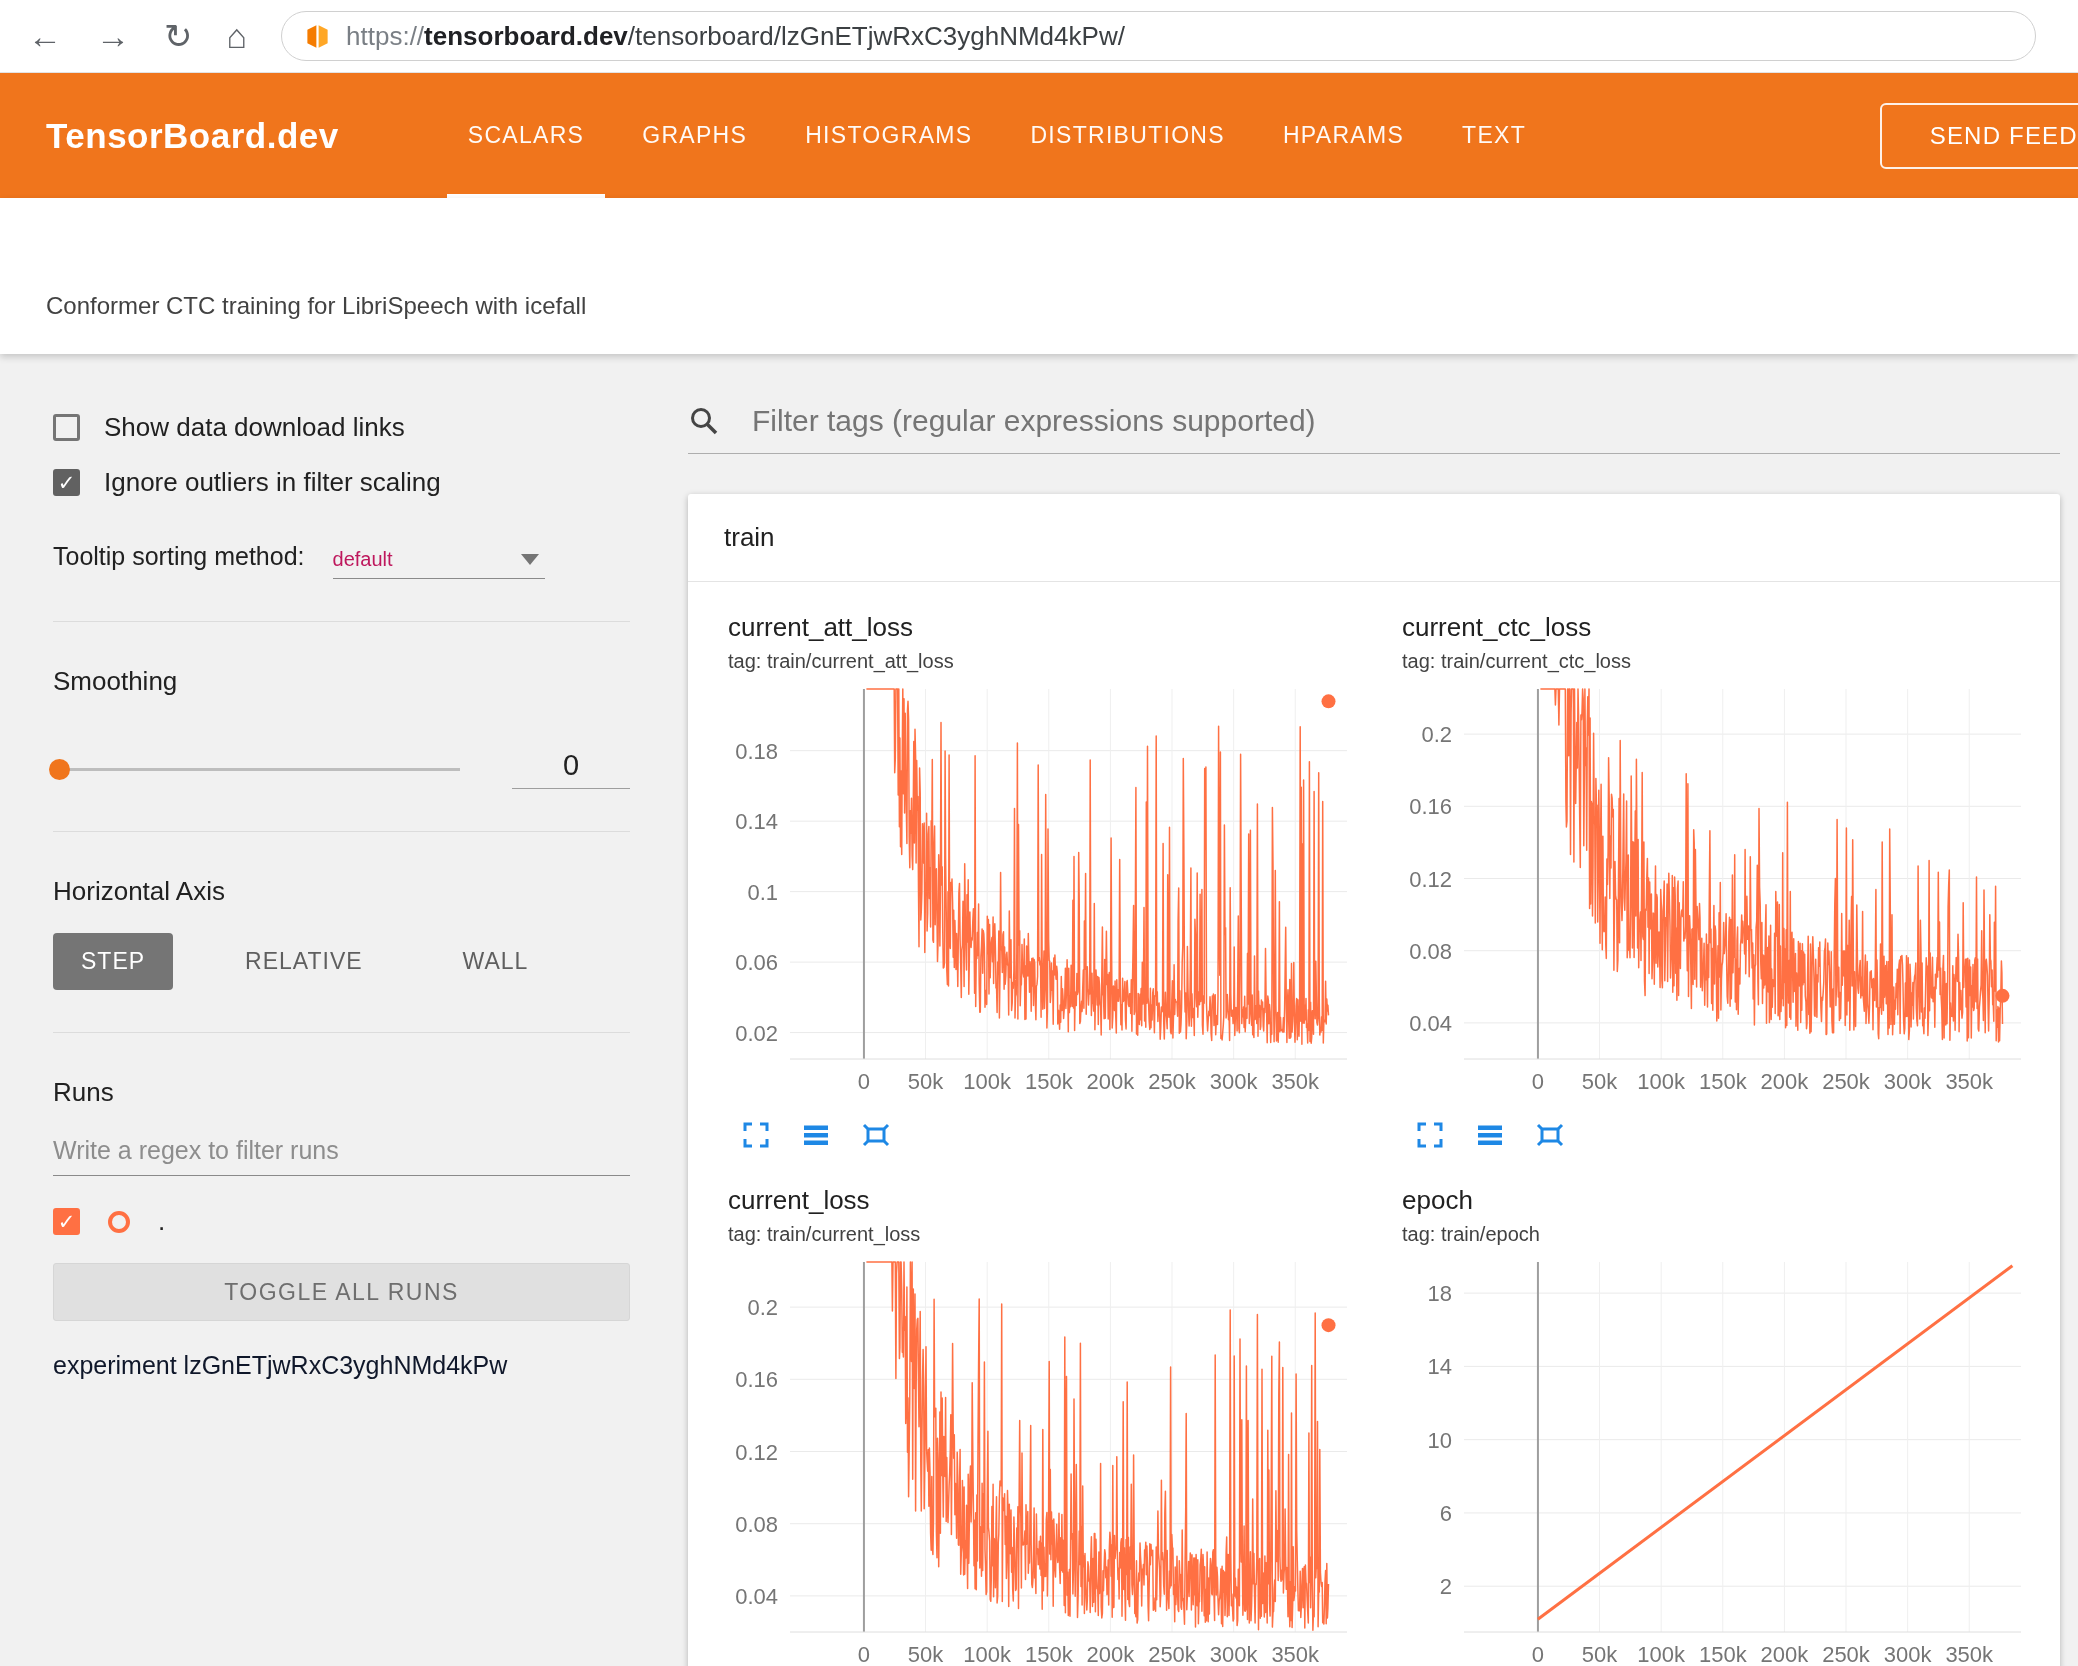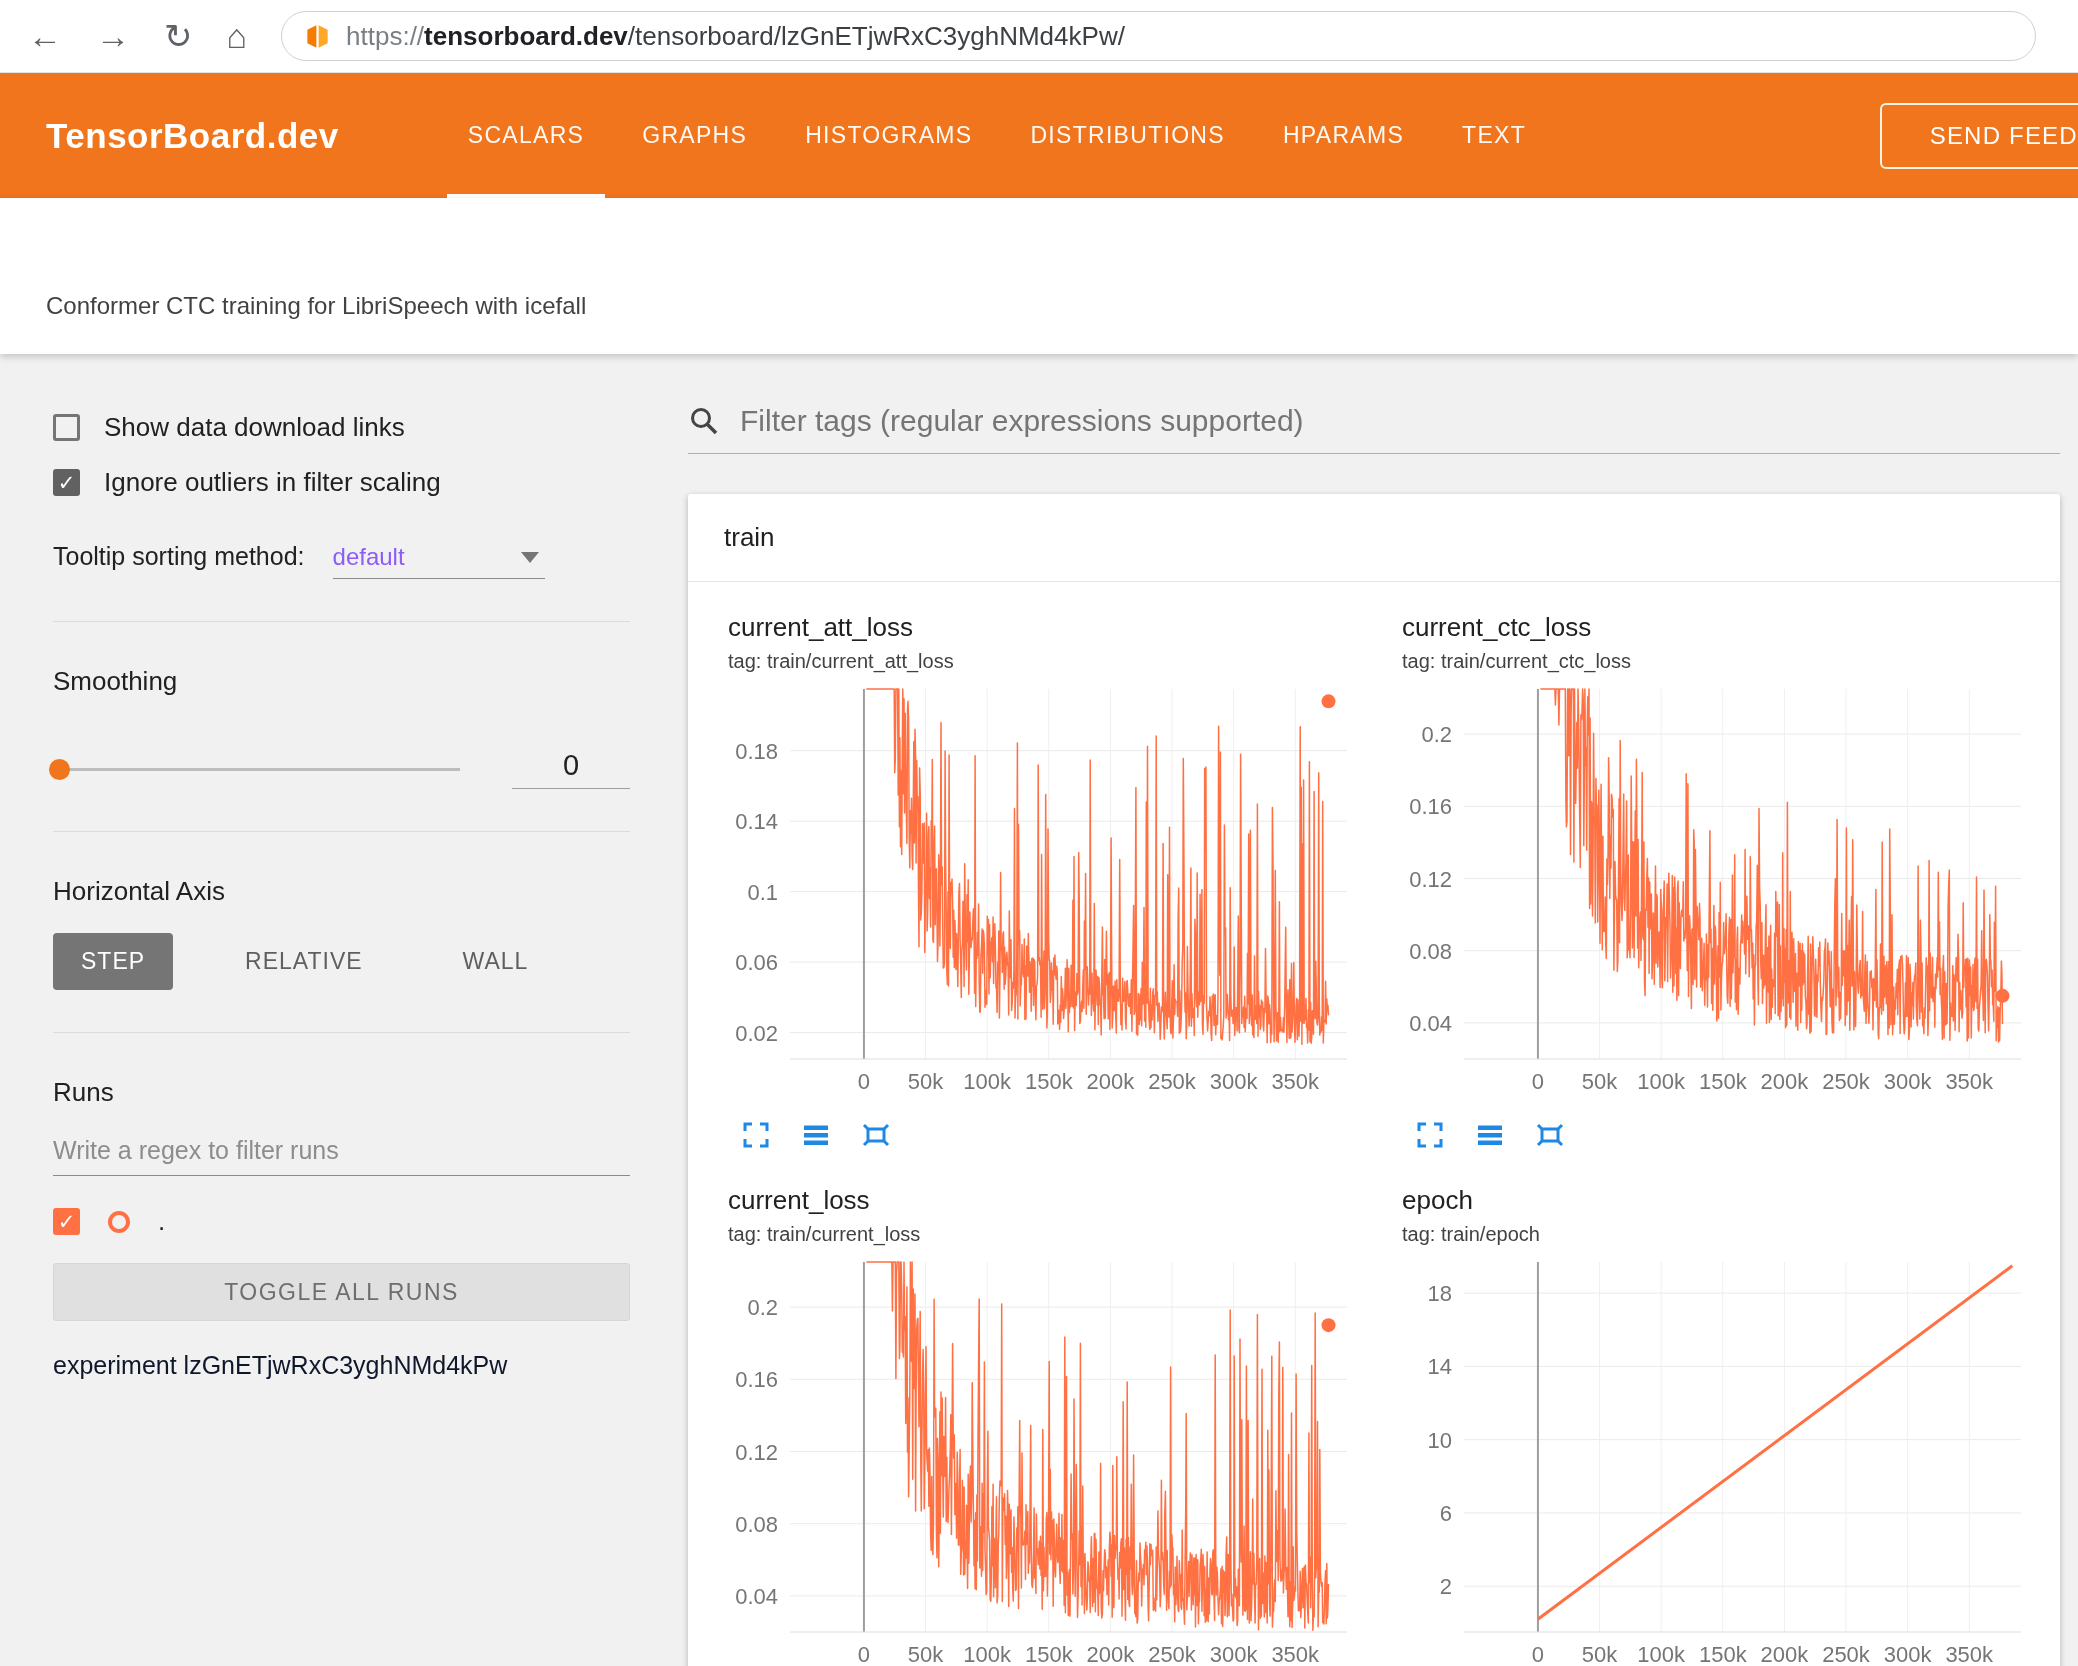--- a/index.html
+++ b/index.html
@@ -45,21 +45,21 @@
   .checkbox { width:27px; height:27px; border:3px solid #757575; border-radius:3px;
     flex-shrink:0; display:flex; align-items:center; justify-content:center;
     font-size:21px; color:transparent; cursor:pointer; }
   .checkbox.checked { background:#616161; border-color:#616161; color:#fff; }
   .checkbox.orange { background:#ff7043; border-color:#ff7043; color:#fff; }
   .check-label { font-size:26px; color:#212121; }
   .tooltip-row { display:flex; align-items:flex-end; gap:28px; margin-top:44px; }
   .tooltip-label { font-size:25px; color:#212121; padding-bottom:8px; }
   .dropdown { width:212px; border-bottom:1px solid #8a8a8a; display:flex;
     justify-content:space-between; align-items:center; padding-bottom:7px; cursor:pointer; }
-  .dropdown-value { font-size:24px; color:#8b5cf6; }
+  .dropdown-value { font-size:20px; color:#be185d; }
   .dropdown-arrow { width:0; height:0; border-left:9px solid transparent;
     border-right:9px solid transparent; border-top:11px solid #757575; margin-right:6px; }
   .divider { border-top:1px solid #dcdcdc; margin:42px 0 0 0; width:577px; }
   .section-heading { font-size:26px; color:#212121; margin-top:44px; }
   .slider-row { display:flex; align-items:center; margin-top:52px; width:577px; }
   .slider-track { position:relative; flex:1; height:3px; background:#bdbdbd; margin-right:52px; }
   .slider-thumb { position:absolute; left:-4px; top:-9px; width:21px; height:21px;
     border-radius:50%; background:#f0751c; cursor:pointer; }
   .slider-value { width:118px; border-bottom:1px solid #9e9e9e; font-size:29px;
     color:#212121; text-align:center; padding-bottom:6px; }
@@ -77,21 +77,21 @@
   .toggle-btn { width:577px; height:58px; margin-top:26px; background:#e0e0e0;
     border:1px solid #d6d6d6; border-radius:3px; color:#6e6e6e; font-size:23px;
     letter-spacing:1.5px; display:flex; align-items:center; justify-content:center; cursor:pointer; }
   .experiment-name { font-size:25px; color:#0f172a; margin-top:30px; }
 
   
   .main-col { flex:1; padding:50px 18px 0 55px; min-width:0; }
   .filter-row { display:flex; align-items:center; gap:20px;
     border-bottom:1px solid #aeaeae; padding-bottom:15px; }
   .filter-input { flex:1; border:none; outline:none; background:transparent;
-    font-size:30px; color:#c2410c; font-family:inherit; }
+    font-size:30px; color:#c2410c; font-family:inherit;margin-left:12px; }
   .filter-input::placeholder { color:#757575; }
   .card { margin-top:40px; background:#fff; border-radius:3px;
     box-shadow:0 2px 6px rgba(0,0,0,.26); }
   .card-header { font-size:26px; color:#212121; padding:28px 36px;
     border-bottom:1px solid #e4e4e4; }
   .charts-grid { display:grid; grid-template-columns:1fr 1fr; column-gap:24px;
     row-gap:34px; padding:30px 24px 40px 24px; }
   .chart-title { font-size:26px; color:#212121; padding-left:16px; }
   .chart-tag { font-size:20px; color:#424242; margin-top:7px; padding-left:16px; }
   .chart-svg { display:block; margin-top:8px; }

